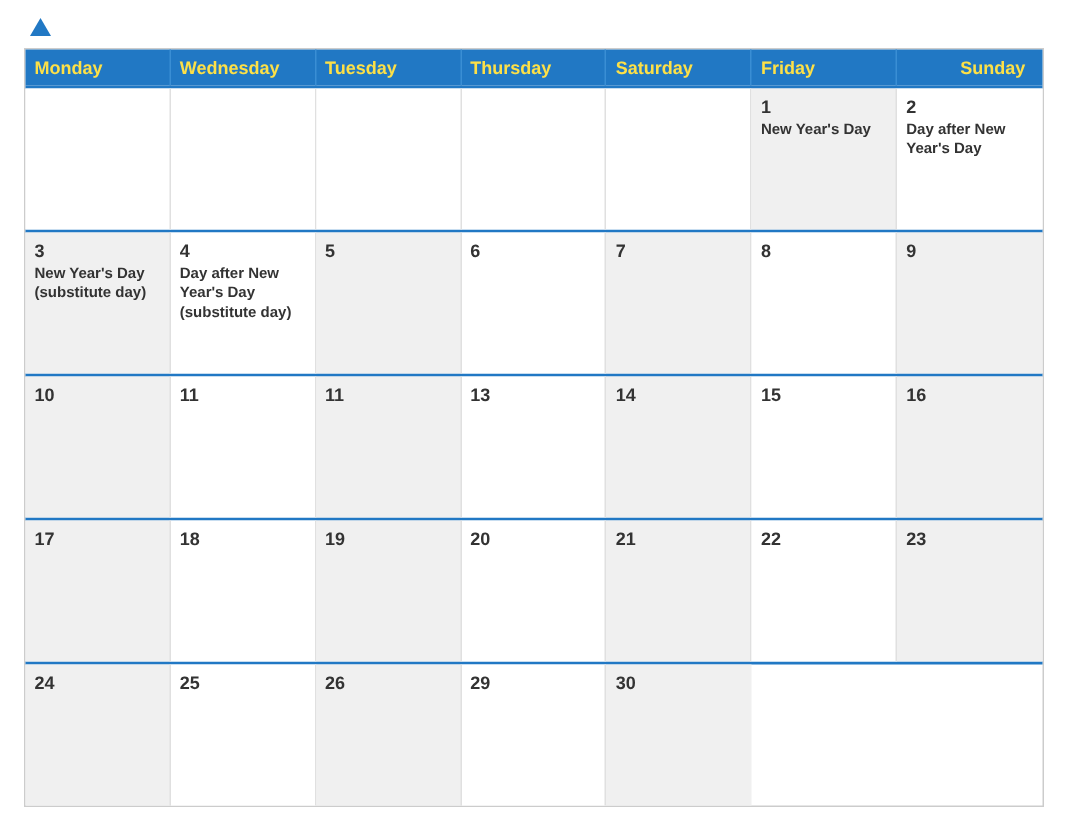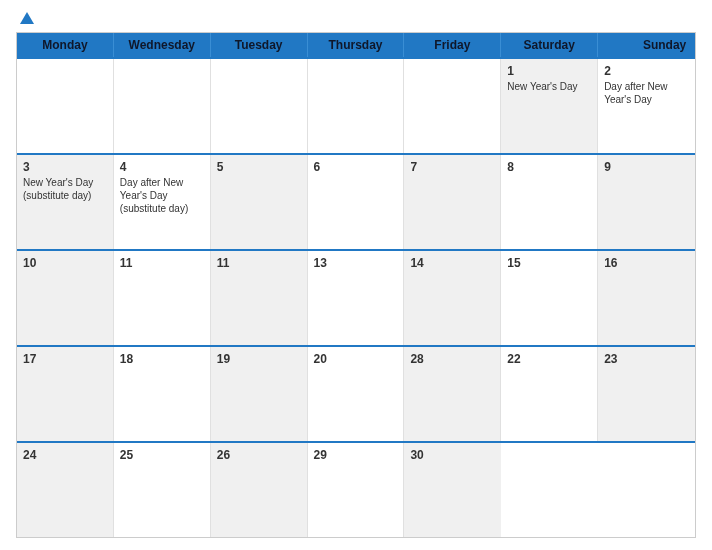--- a/index.html
+++ b/index.html
@@ -69,26 +69,25 @@
       display: flex;
       flex-direction: column;
       border: 1px solid #ccc;
     }
     .cal-header-row {
       display: grid;
       grid-template-columns: repeat(7, 1fr);
       background: #2178c4;
     }
     .cal-header-cell {
-      color: #0f172a;
+      color: #fde047;
       font-size: 12px;
       font-weight: bold;
       padding: 5px 6px;
       border-right: 1px solid #3a8ed4;
-      text-align: center;
     }
     .cal-header-cell:last-child {
       border-right: none;
       margin-left: 36px;
     }
     .cal-body {
       flex: 1;
       display: flex;
       flex-direction: column;
     }
@@ -116,20 +115,21 @@
     .day-num {
       font-size: 12px;
       font-weight: bold;
       display: block;
       margin-bottom: 2px;
     }
     .event-text {
       font-size: 10px;
       color: #333;
       line-height: 1.3;
+      font-weight: bold;
     }
   </style>
 </head>
 <body>
 
 <div class="page">
   <div class="header">
     <div class="logo">
       <div class="logo-line">
         <span class="logo-general"></span>
@@ -140,22 +140,22 @@
     <div class="calendar-title"></div>
     <div class="country"></div>
   </div>
 
   <div class="calendar">
     <div class="cal-header-row">
     <div class="cal-header-cell">Monday</div>
         <div class="cal-header-cell">Wednesday</div>
         <div class="cal-header-cell">Tuesday</div>
         <div class="cal-header-cell">Thursday</div>
+        <div class="cal-header-cell">Saturday</div>
         <div class="cal-header-cell">Friday</div>
-        <div class="cal-header-cell">Saturday</div>
         <div class="cal-header-cell">Sunday</div>
       </div>
     <div class="cal-body">
     <div class="cal-row">
           <div class="cal-cell"></div>
           <div class="cal-cell"></div>
           <div class="cal-cell"></div>
           <div class="cal-cell"></div>
           <div class="cal-cell"></div>
           <div class="cal-cell shaded"><span class="day-num">1</span><span class="event-text">New Year's Day</span></div>
@@ -210,21 +210,21 @@
           <div class="cal-cell">
             <span class="day-num">18</span>
           </div>
           <div class="cal-cell shaded">
             <span class="day-num">19</span>
           </div>
           <div class="cal-cell">
             <span class="day-num">20</span>
           </div>
           <div class="cal-cell shaded">
-            <span class="day-num">28</span>
+            <span class="day-num">21</span>
           </div>
           <div class="cal-cell">
             <span class="day-num">22</span>
           </div>
           <div class="cal-cell shaded">
             <span class="day-num">23</span>
           </div>
         </div>
         <div class="cal-row">
           <div class="cal-cell shaded">

